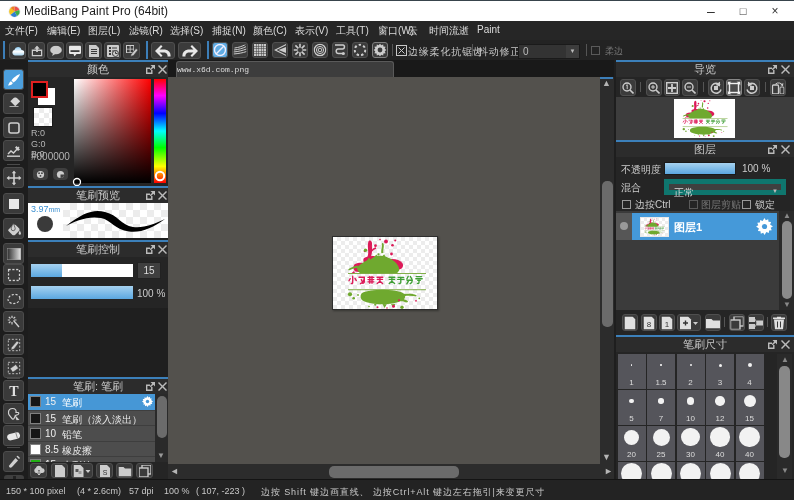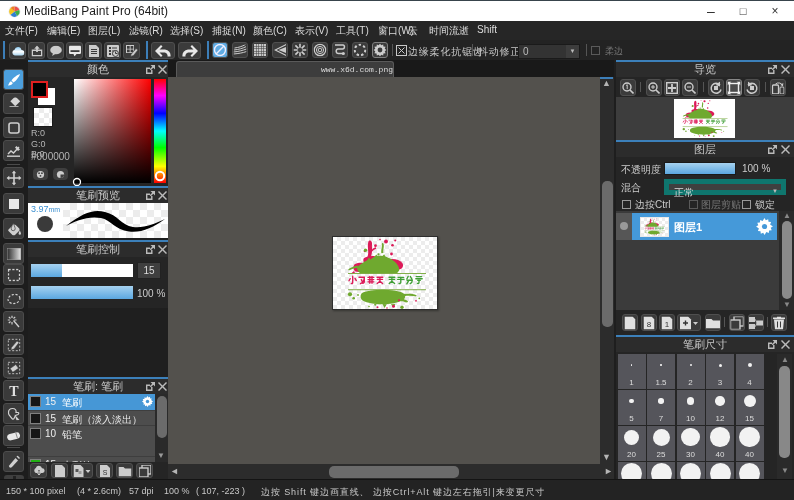--- a/index.html
+++ b/index.html
@@ -70,21 +70,21 @@
       <span style="left:88px">图层(L)</span>
       <span style="left:129px">滤镜(R)</span>
       <span style="left:170px">选择(S)</span>
       <span style="left:212px">捕捉(N)</span>
       <span style="left:253px">颜色(C)</span>
       <span style="left:295px">表示(V)</span>
       <span style="left:336px">工具(T)</span>
       <span style="left:378px">窗口(W)</span>
       <span style="left:408px">云</span>
       <span style="left:429px">时间流逝</span>
-      <span style="left:477px">Shift</span>
+      <span style="left:477px">Paint</span>
 </div>
 
 <div id="tbar" class="abs">
  <div class="bsep" style="left:3px"></div>
  <div class="tb" style="left:9px">
         <svg width="13" height="10" viewBox="0 0 13 10">
           <defs>
             <linearGradient id="cld" x1="0" y1="0" x2="0" y2="1">
               <stop offset="0" stop-color="#8ecdf5"></stop>
               <stop offset=".55" stop-color="#fff"></stop>
@@ -432,20 +432,25 @@
   </div>
   <div class="abs brow" style="left:0;top:15.5px;border-top:1px solid #3e3e3e">
     <div class="bchk" style="background:#161616"></div>
           <span class="bnum">15</span>
           <span class="bname">笔刷（淡入淡出）</span>
         </div>
   <div class="abs brow" style="left:0;top:31px;border-top:1px solid #3e3e3e">
     <div class="bchk" style="background:#161616"></div>
           <span class="bnum">10</span>
           <span class="bname">铅笔</span>
+        </div>
+  <div class="abs brow" style="left:0;top:46.5px;border-top:1px solid #3e3e3e">
+    <div class="bchk" style="background:#fff"></div>
+          <span class="bnum">8.5</span>
+          <span class="bname">橡皮擦</span>
         </div>
   <div class="abs brow" style="left:0;top:62px;border-top:1px solid #3e3e3e">
     <div class="bchk" style="background:#22b014"></div>
           <span class="bnum">15</span>
           <span class="bname">水彩笔</span>
         </div>
   <div class="abs" style="right:0;top:0;width:13px;height:68px;background:#2a2a2a">
     <div class="sthumb" style="left:1.5px;top:2px;width:10px;height:42px"></div>
     <div class="sarr" style="left:2px;top:58px">▼</div>
   </div>
@@ -548,21 +553,21 @@
               <circle cx="66" cy="63.3" r="1.1"></circle>
               <circle cx="44.5" cy="70.3" r="1"></circle>
               <circle cx="83" cy="63.8" r=".9"></circle>
               <circle cx="54" cy="71" r=".8"></circle>
  </g>
 </symbol>
 </defs>
       </svg>
 
 <div class="abs" style="left:168px;top:60px;width:446px;height:17px;background:#191919">
- <div class="abs" style="left:8px;top:1px;width:218px;height:16px;background:#3d3d3d;border:1px solid #5a5a5a;border-bottom:none;border-radius:3px 3px 0 0;color:#ddd;font-size:8px;font-family:'Liberation Mono',monospace;text-align:right;line-height:15px">www.x6d.com.png</div>
+ <div class="abs" style="left:8px;top:1px;width:218px;height:16px;background:#3d3d3d;border:1px solid #5a5a5a;border-bottom:none;border-radius:3px 3px 0 0;color:#ddd;font-size:8px;font-family:'Liberation Mono',monospace;text-align:left;line-height:15px">www.x6d.com.png</div>
 </div>
 
 <div class="abs" style="left:168px;top:77px;width:446px;height:402px;background:#53514d">
 
  <div class="abs chk" style="left:164px;top:159px;width:106px;height:74px;background-size:8px 8px;background-position:0 0,4px 4px;border:1px solid #2e2e2e;box-shadow:1px 1px 2px rgba(0,0,0,.35)">
    <svg width="106" height="74" viewBox="0 0 106 74">
             <use href="#logo"></use>
           </svg>
  </div>
 

